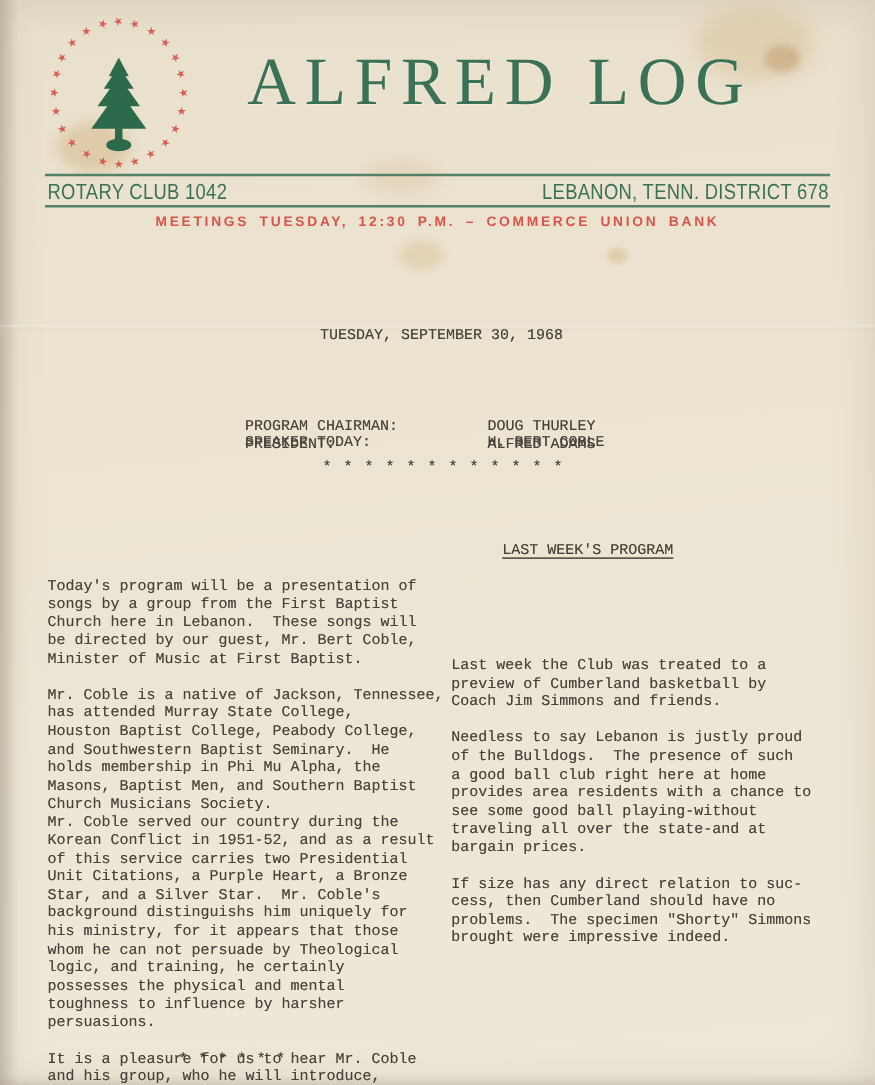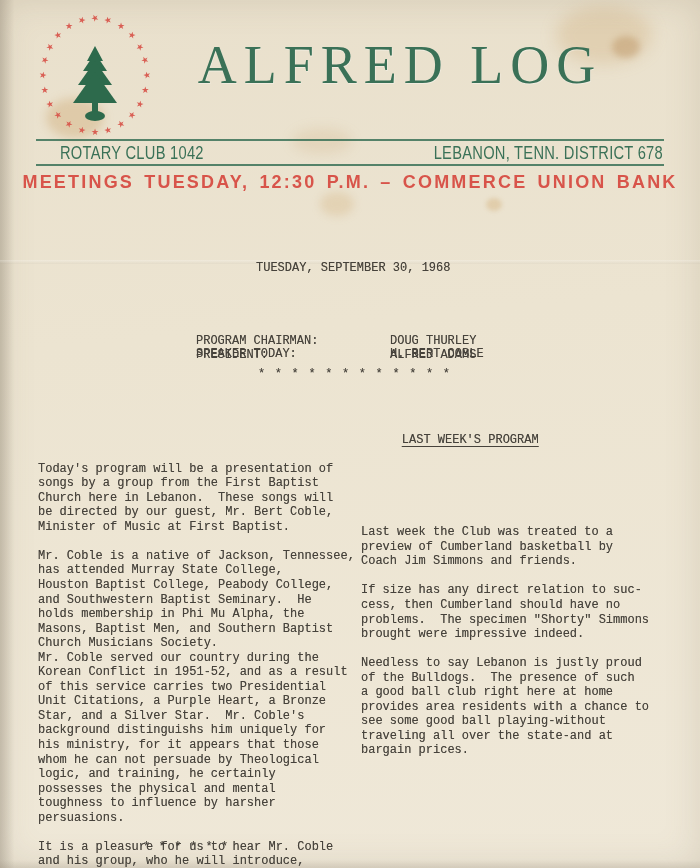--- a/index.html
+++ b/index.html
@@ -49,29 +49,29 @@
     text-align:center;color:var(--green);
     text-shadow:0.6px 0.6px 0 rgba(255,255,255,0.35);
   }
   .rule{position:absolute;left:36px;right:36px;height:2px;background:var(--green);opacity:.85;}
   .rule-top{top:139px;}
   .rule-bottom{top:164px;}
   .club-line{
     position:absolute;left:38px;right:37px;top:143px;height:20px;
     display:flex;justify-content:space-between;align-items:center;
     font-family:"Liberation Sans","DejaVu Sans",sans-serif;
-    font-size:17.5px;color:var(--green);letter-spacing:0.3px;margin-left:22px;
+    font-size:17.5px;color:var(--green);letter-spacing:0.3px;
   }
   .club-line .club{display:inline-block;transform:scaleX(0.84);transform-origin:left center;}
   .club-line .district{display:inline-block;transform:scaleX(0.84);transform-origin:right center;}
   .meeting-line{
     position:absolute;left:0;right:0;top:172px;
     text-align:center;
     font-family:"Liberation Sans","DejaVu Sans",sans-serif;
-    font-weight:bold;font-size:18px;letter-spacing:2.2px;word-spacing:3px;
+    font-weight:bold;font-size:11px;letter-spacing:2.2px;word-spacing:3px;
     color:var(--red);
   }
   
   .tw{font-size:12px;line-height:14.55px;white-space:pre;
     text-shadow:0 0 0.5px rgba(70,66,59,0.55);}
   .date-line{position:absolute;left:256px;top:261px;}
   .officers{position:absolute;left:196px;top:290px;}
   .officer-row{display:grid;grid-template-columns:194px auto;}
   .speaker-row{position:absolute;left:196px;top:347px;}
   .sep-line{position:absolute;left:258px;top:367px;letter-spacing:1.2px;}
@@ -191,25 +191,25 @@
 and his group, who he will introduce,
 and hope that he will visit with us again.</p></div>
   <div class="tw closing-sep">* * * * * *</div>
 
   <div class="tw col col-right">
     <div class="col-heading">LAST WEEK'S PROGRAM</div>
     <div>
       
     <p class="para">Last week the Club was treated to a
 preview of Cumberland basketball by
-Coach Jim Simmons and friends.</p><p class="para">If size has any direct relation to suc-
-cess, then Cumberland should have no
-problems.  The specimen "Shorty" Simmons
-brought were impressive indeed.</p><p class="para">Needless to say Lebanon is justly proud
+Coach Jim Simmons and friends.</p><p class="para">Needless to say Lebanon is justly proud
 of the Bulldogs.  The presence of such
 a good ball club right here at home
 provides area residents with a chance to
 see some good ball playing-without
 traveling all over the state-and at
-bargain prices.</p></div>
+bargain prices.</p><p class="para">If size has any direct relation to suc-
+cess, then Cumberland should have no
+problems.  The specimen "Shorty" Simmons
+brought were impressive indeed.</p></div>
   </div>
 
 </div>
 
 </body></html>

